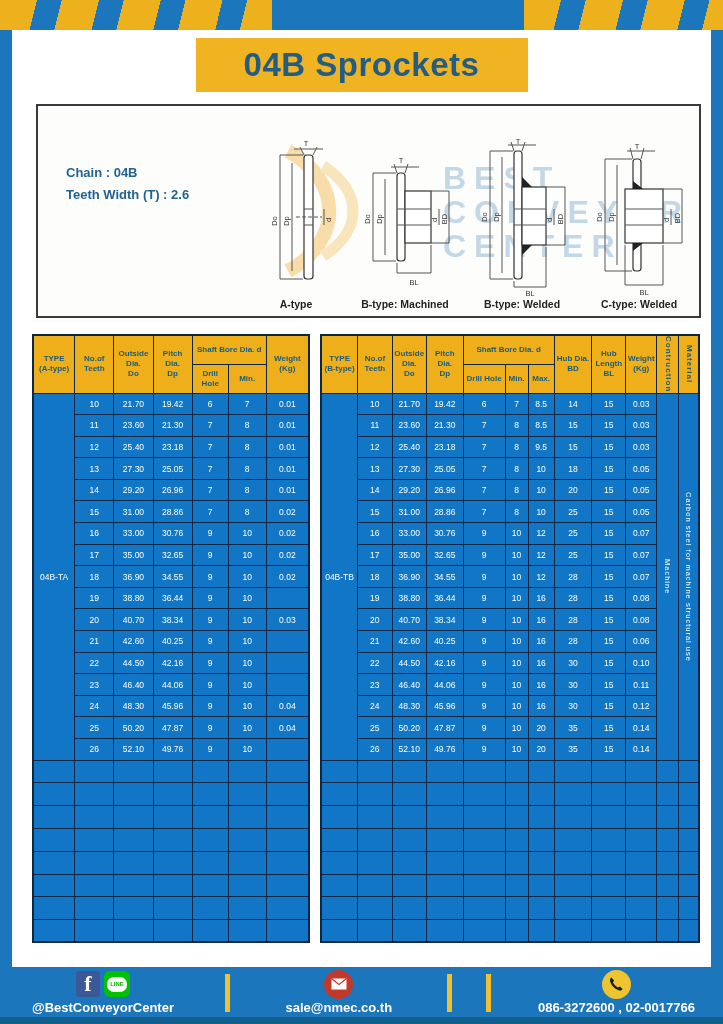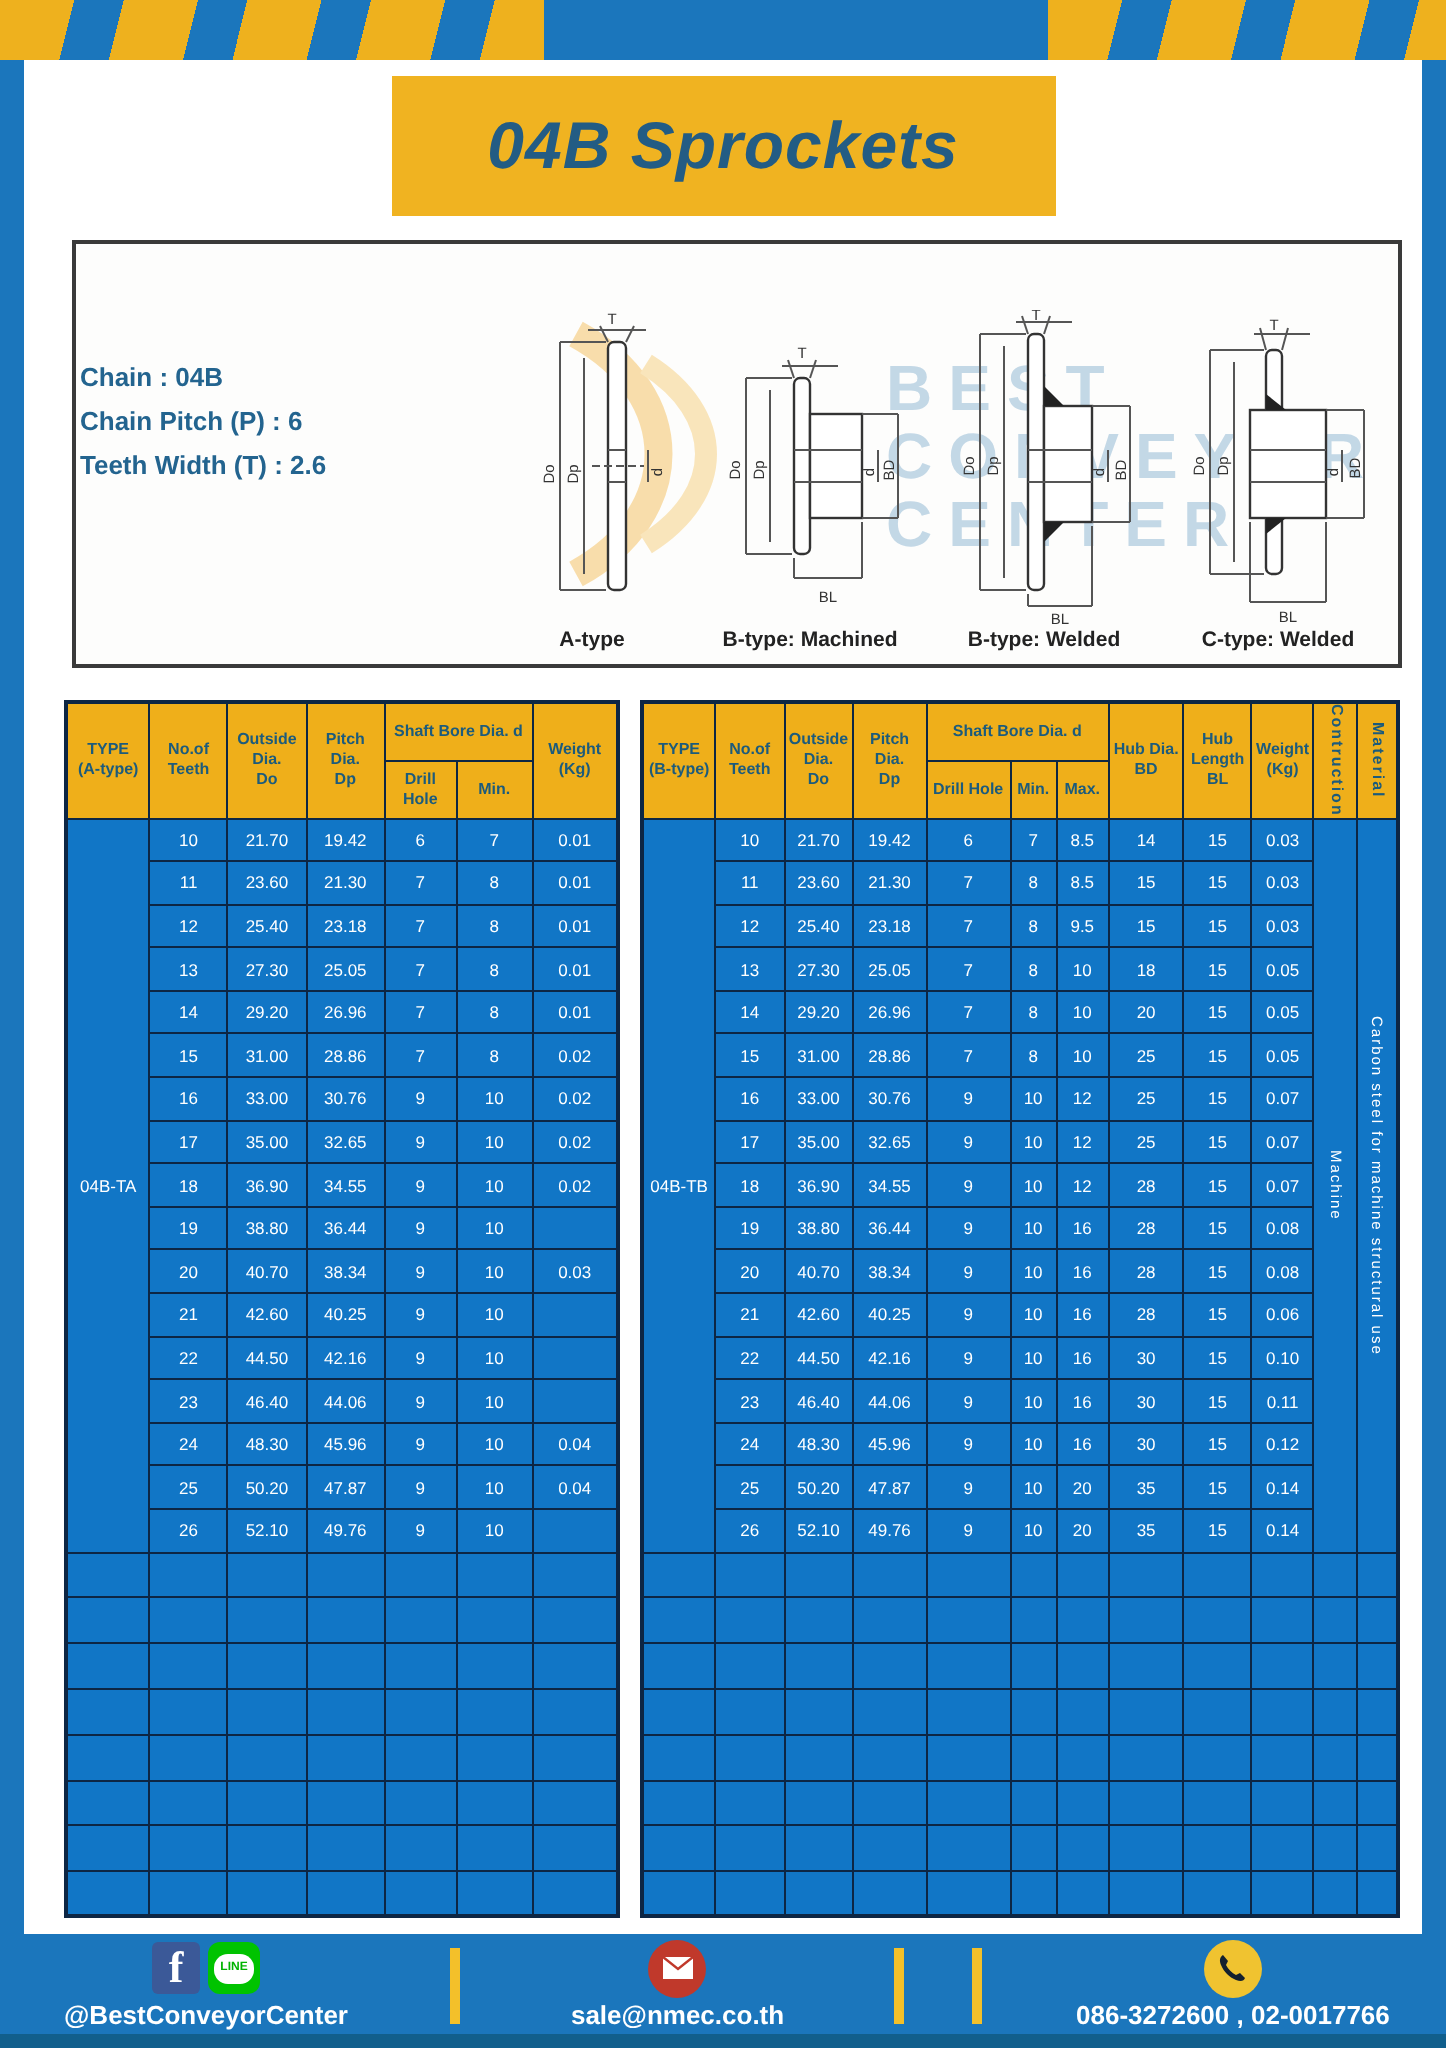--- a/index.html
+++ b/index.html
@@ -7,27 +7,27 @@
         font-family:"Liberation Sans",sans-serif;}
   
   .top-band{position:absolute;top:0;left:0;right:0;height:30px;background:#1b76bc;}
   .stripes{position:absolute;top:0;height:30px;
            background:repeating-linear-gradient(104deg,#eeb11e 0 36px,#1b76bc 36px 60px);}
   .stripes.left{left:0;width:272px;}
   .stripes.right{left:524px;width:199px;}
   
   .content{position:absolute;top:30px;left:12px;right:12px;bottom:57px;background:#ffffff;overflow:hidden;}
   
-  .banner{margin:8px auto 0;width:332px;height:70px;background:#f0b321;
-          display:flex;align-items:center;justify-content:center;font-style:italic;}
+  .banner{margin:8px auto 0;width:332px;height:54px;background:#f0b321;
+          display:flex;align-items:center;justify-content:center;}
   .banner h1{margin:0;font-size:33px;font-weight:800;color:#235c84;letter-spacing:.5px;}
   
   .diagram-box{position:relative;margin:12px 10px 0 24px;height:214px;border:2px solid #3a3a3a;
                box-sizing:border-box;background:#fdfdfc;overflow:hidden;}
-  .specs{position:absolute;left:2px;top:56px;z-index:2;}
+  .specs{position:absolute;left:28px;top:56px;z-index:2;}
   .specs div{font-size:13px;font-weight:bold;color:#23648f;line-height:22px;white-space:nowrap;}
   .watermark{position:absolute;left:230px;top:30px;z-index:0;opacity:.45;}
   .wm-letters{position:absolute;left:405px;top:55px;z-index:0;color:rgba(125,170,205,.45);
               font-size:32px;font-weight:800;letter-spacing:8px;line-height:34px;}
   .diagrams{position:absolute;left:212px;top:4px;right:6px;bottom:2px;z-index:1;
             display:flex;justify-content:space-between;}
   .diagram{display:flex;flex-direction:column;align-items:center;justify-content:flex-end;}
   .diagram .caption{font-size:10.5px;font-weight:bold;color:#222;margin-top:1px;padding-bottom:4px;white-space:nowrap;}
   .diagram svg{display:block;}
   .dline{stroke:#555;stroke-width:1;fill:none;}
@@ -92,21 +92,20 @@
         <path d="M55,30 C95,55 95,95 55,120" stroke="#f6c96e" stroke-width="11" fill="none"></path>
       </svg>
       <div class="wm-letters">
         <div>BEST</div>
         <div>CONVEYOR</div>
         <div>CENTER</div>
       </div>
 
       <div class="specs">
         <div>Chain : 04B</div>
-        <div>Chain Pitch (P) : 6</div>
         <div>Teeth Width (T) : 2.6</div>
       </div>
 
       <div class="diagrams">
 
         <div class="diagram">
           <svg width="92" height="158" viewBox="0 0 92 158">
             <rect class="dpart" x="54" y="16" width="9" height="124" rx="3"></rect>
             <line class="dline" x1="54" y1="70" x2="63" y2="70"></line>
             <line class="dline" x1="54" y1="86" x2="63" y2="86"></line>

